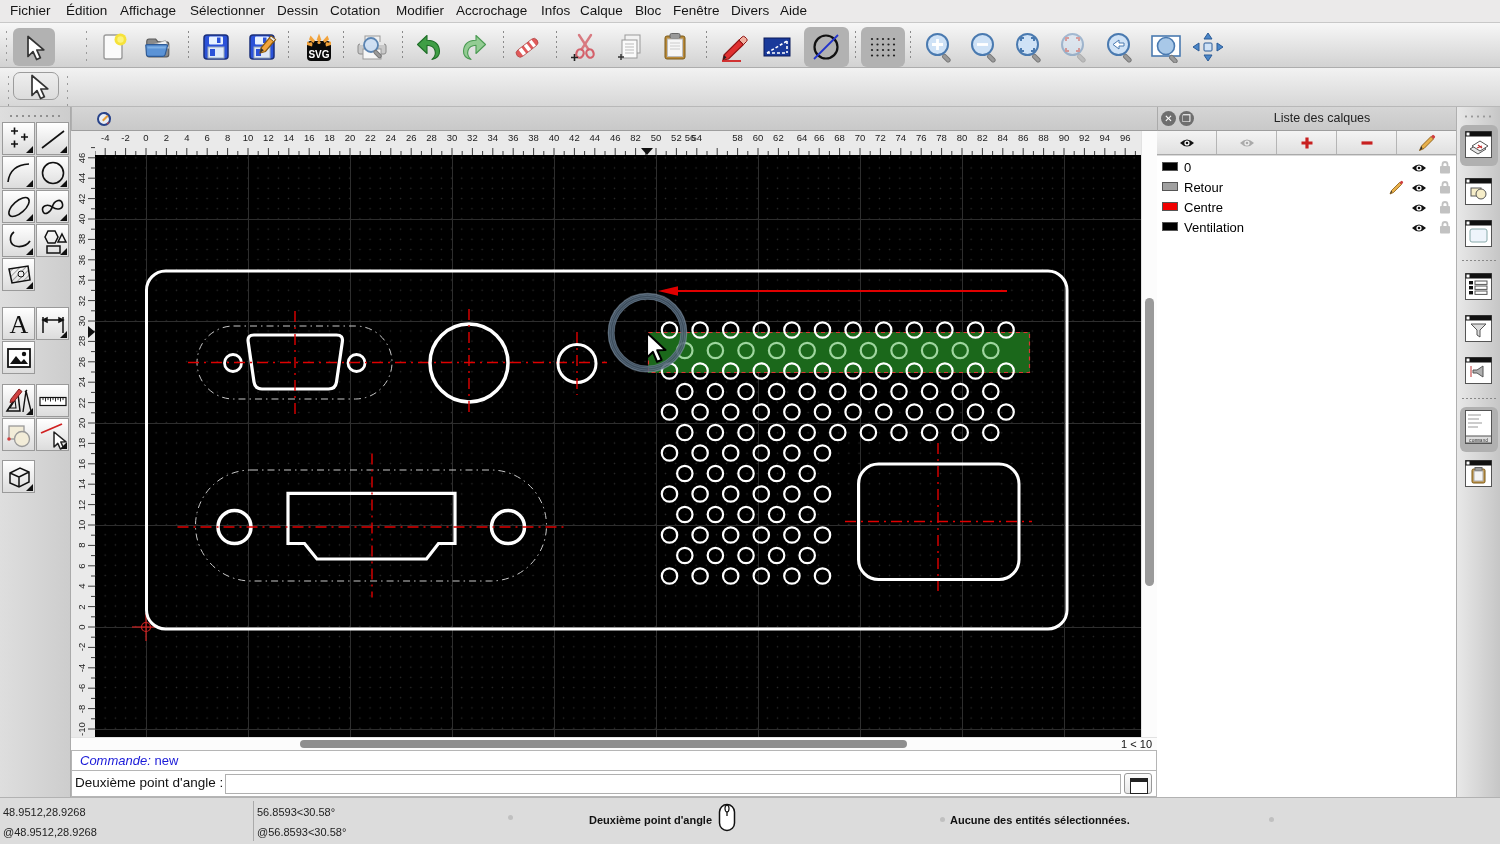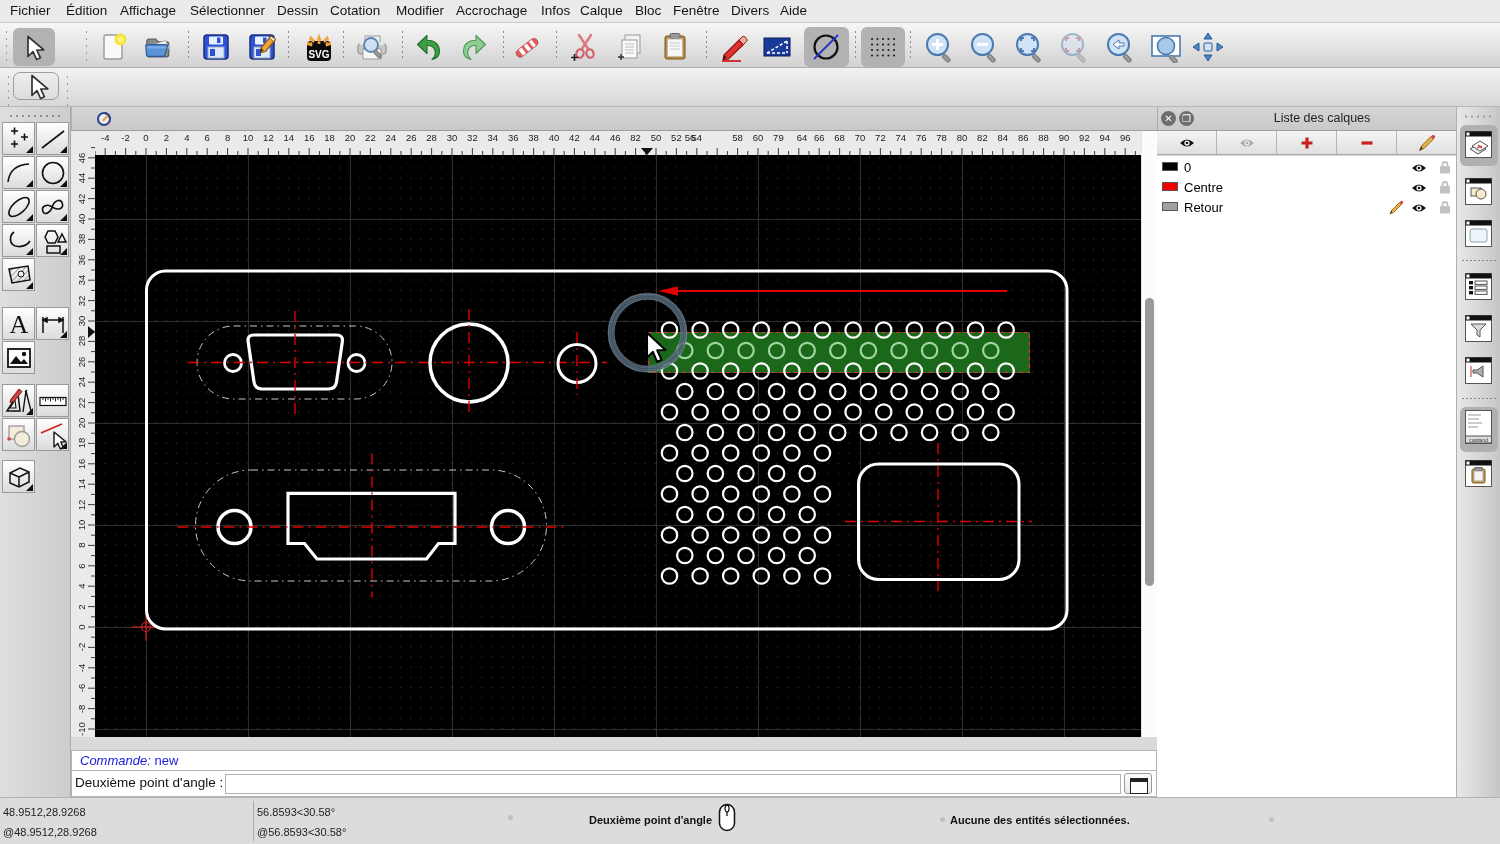--- a/index.html
+++ b/index.html
@@ -542,21 +542,21 @@
       <div class="rn" style="left:467.4px">42</div>
       <div class="rn" style="left:487.8px">44</div>
       <div class="rn" style="left:508.2px">46</div>
       <div class="rn" style="left:528.6px">82</div>
       <div class="rn" style="left:549px">50</div>
       <div class="rn" style="left:569.4px">52</div>
       <div class="rn" style="left:589.8px">54</div>
       <div class="rn" style="left:583px">56</div>
       <div class="rn" style="left:630.6px">58</div>
       <div class="rn" style="left:651px">60</div>
-      <div class="rn" style="left:671.4px">79</div>
+      <div class="rn" style="left:671.4px">62</div>
       <div class="rn" style="left:695px">64</div>
       <div class="rn" style="left:712.2px">66</div>
       <div class="rn" style="left:732.6px">68</div>
       <div class="rn" style="left:753px">70</div>
       <div class="rn" style="left:773.4px">72</div>
       <div class="rn" style="left:793.8px">74</div>
       <div class="rn" style="left:814.2px">76</div>
       <div class="rn" style="left:834.6px">78</div>
       <div class="rn" style="left:855px">80</div>
       <div class="rn" style="left:875.4px">82</div>
@@ -915,20 +915,24 @@
         <circle cx="552.5" cy="177.7" r="39.2" fill="none" stroke="rgba(150,170,190,0.5)" stroke-width="1.3"></circle>
         <circle cx="552.5" cy="177.7" r="33.4" fill="none" stroke="rgba(125,145,165,0.5)" stroke-width="1.1"></circle>
         <circle cx="552.5" cy="177.7" r="35.2" fill="none" stroke="rgba(140,160,180,0.3)" stroke-width="1"></circle>
         <circle cx="552.5" cy="177.7" r="37.4" fill="none" stroke="rgba(140,160,180,0.3)" stroke-width="1"></circle>
         <path d="M552 177.8 L552 202.6 L557.9 196.9 L562.1 206.8 L566.6 204.9 L562.3 195.2 L570.5 195 Z" fill="#fff" stroke="#000" stroke-width="2.1" stroke-linejoin="round"></path>
       </svg>
     </div>
 <div id="vscroll" class="abs">
       <div class="th"></div>
     </div>
+<div id="hscroll" class="abs">
+      <div class="th"></div>
+      <span class="pg">1 &lt; 10</span>
+    </div>
 <div id="cmdline" class="abs"><i>Commande:</i>&nbsp;new</div>
 <div id="inputrow" class="abs">
       <span class="lb">Deuxième point d'angle :</span>
       <span class="fld"></span>
       <span class="bt"></span>
     </div>
 <div id="paneltitle" class="abs">
       <span class="tbtn" style="left:3px">✕</span>
       <span class="tbtn" style="left:21px">❐</span>
       <span class="t">Liste des calques</span>
@@ -975,41 +979,55 @@
             <path d="M1 6 Q8 -1 15 6 Q8 13 1 6 Z" fill="#111"></path>
             <circle cx="8" cy="6" r="2.6" fill="#fff"></circle>
             <circle cx="8" cy="6" r="1.3" fill="#111"></circle>
           </svg></span>
         <span class="lic"><svg width="12" height="14" viewBox="0 0 12 14" style="">
             <rect x="1" y="6" width="10" height="7.5" rx="1" fill="#c2c2c2"></rect>
             <path d="M3.5 6 V4.5 a2.5 2.5 0 0 1 5 0 V6" fill="none" stroke="#c2c2c2" stroke-width="1.8"></path>
           </svg></span>
       </div>
       <div class="lrow">
+        <span class="sw" style="background:#a0a0a0"></span>
+        <span class="lname">Retour</span>
+        <span class="lic"><svg width="15" height="15" viewBox="0 0 15 15" style="">
+            <path d="M1 14 L2.5 10.5 L10.5 2.5 L12.5 4.5 L4.5 12.5 Z" fill="#e8b04a" stroke="#8a5a10" stroke-width="0.8"></path>
+            <path d="M10.5 2.5 L11.8 1.2 Q12.6 0.4 13.4 1.2 L13.8 1.6 Q14.6 2.4 13.8 3.2 L12.5 4.5 Z" fill="#d04040"></path>
+            <path d="M1 14 L2.5 10.5 L3.2 12 Z" fill="#333"></path>
+          </svg></span>
+        <span class="lic"><svg width="16" height="12" viewBox="0 0 16 12" style="">
+            <path d="M1 6 Q8 -1 15 6 Q8 13 1 6 Z" fill="#111"></path>
+            <circle cx="8" cy="6" r="2.6" fill="#fff"></circle>
+            <circle cx="8" cy="6" r="1.3" fill="#111"></circle>
+          </svg></span>
+        <span class="lic"><svg width="12" height="14" viewBox="0 0 12 14" style="">
+            <rect x="1" y="6" width="10" height="7.5" rx="1" fill="#c2c2c2"></rect>
+            <path d="M3.5 6 V4.5 a2.5 2.5 0 0 1 5 0 V6" fill="none" stroke="#c2c2c2" stroke-width="1.8"></path>
+          </svg></span>
+      </div>
+      <div class="lrow">
         <span class="sw" style="background:#f00000"></span>
         <span class="lname">Centre</span>
         <span class="lic"></span>
         <span class="lic"><svg width="16" height="12" viewBox="0 0 16 12" style="">
             <path d="M1 6 Q8 -1 15 6 Q8 13 1 6 Z" fill="#111"></path>
             <circle cx="8" cy="6" r="2.6" fill="#fff"></circle>
             <circle cx="8" cy="6" r="1.3" fill="#111"></circle>
           </svg></span>
         <span class="lic"><svg width="12" height="14" viewBox="0 0 12 14" style="">
             <rect x="1" y="6" width="10" height="7.5" rx="1" fill="#c2c2c2"></rect>
             <path d="M3.5 6 V4.5 a2.5 2.5 0 0 1 5 0 V6" fill="none" stroke="#c2c2c2" stroke-width="1.8"></path>
           </svg></span>
       </div>
       <div class="lrow">
-        <span class="sw" style="background:#a0a0a0"></span>
-        <span class="lname">Retour</span>
-        <span class="lic"><svg width="15" height="15" viewBox="0 0 15 15" style="">
-            <path d="M1 14 L2.5 10.5 L10.5 2.5 L12.5 4.5 L4.5 12.5 Z" fill="#e8b04a" stroke="#8a5a10" stroke-width="0.8"></path>
-            <path d="M10.5 2.5 L11.8 1.2 Q12.6 0.4 13.4 1.2 L13.8 1.6 Q14.6 2.4 13.8 3.2 L12.5 4.5 Z" fill="#d04040"></path>
-            <path d="M1 14 L2.5 10.5 L3.2 12 Z" fill="#333"></path>
-          </svg></span>
+        <span class="sw" style="background:#000000"></span>
+        <span class="lname">Ventilation</span>
+        <span class="lic"></span>
         <span class="lic"><svg width="16" height="12" viewBox="0 0 16 12" style="">
             <path d="M1 6 Q8 -1 15 6 Q8 13 1 6 Z" fill="#111"></path>
             <circle cx="8" cy="6" r="2.6" fill="#fff"></circle>
             <circle cx="8" cy="6" r="1.3" fill="#111"></circle>
           </svg></span>
         <span class="lic"><svg width="12" height="14" viewBox="0 0 12 14" style="">
             <rect x="1" y="6" width="10" height="7.5" rx="1" fill="#c2c2c2"></rect>
             <path d="M3.5 6 V4.5 a2.5 2.5 0 0 1 5 0 V6" fill="none" stroke="#c2c2c2" stroke-width="1.8"></path>
           </svg></span>
       </div>

